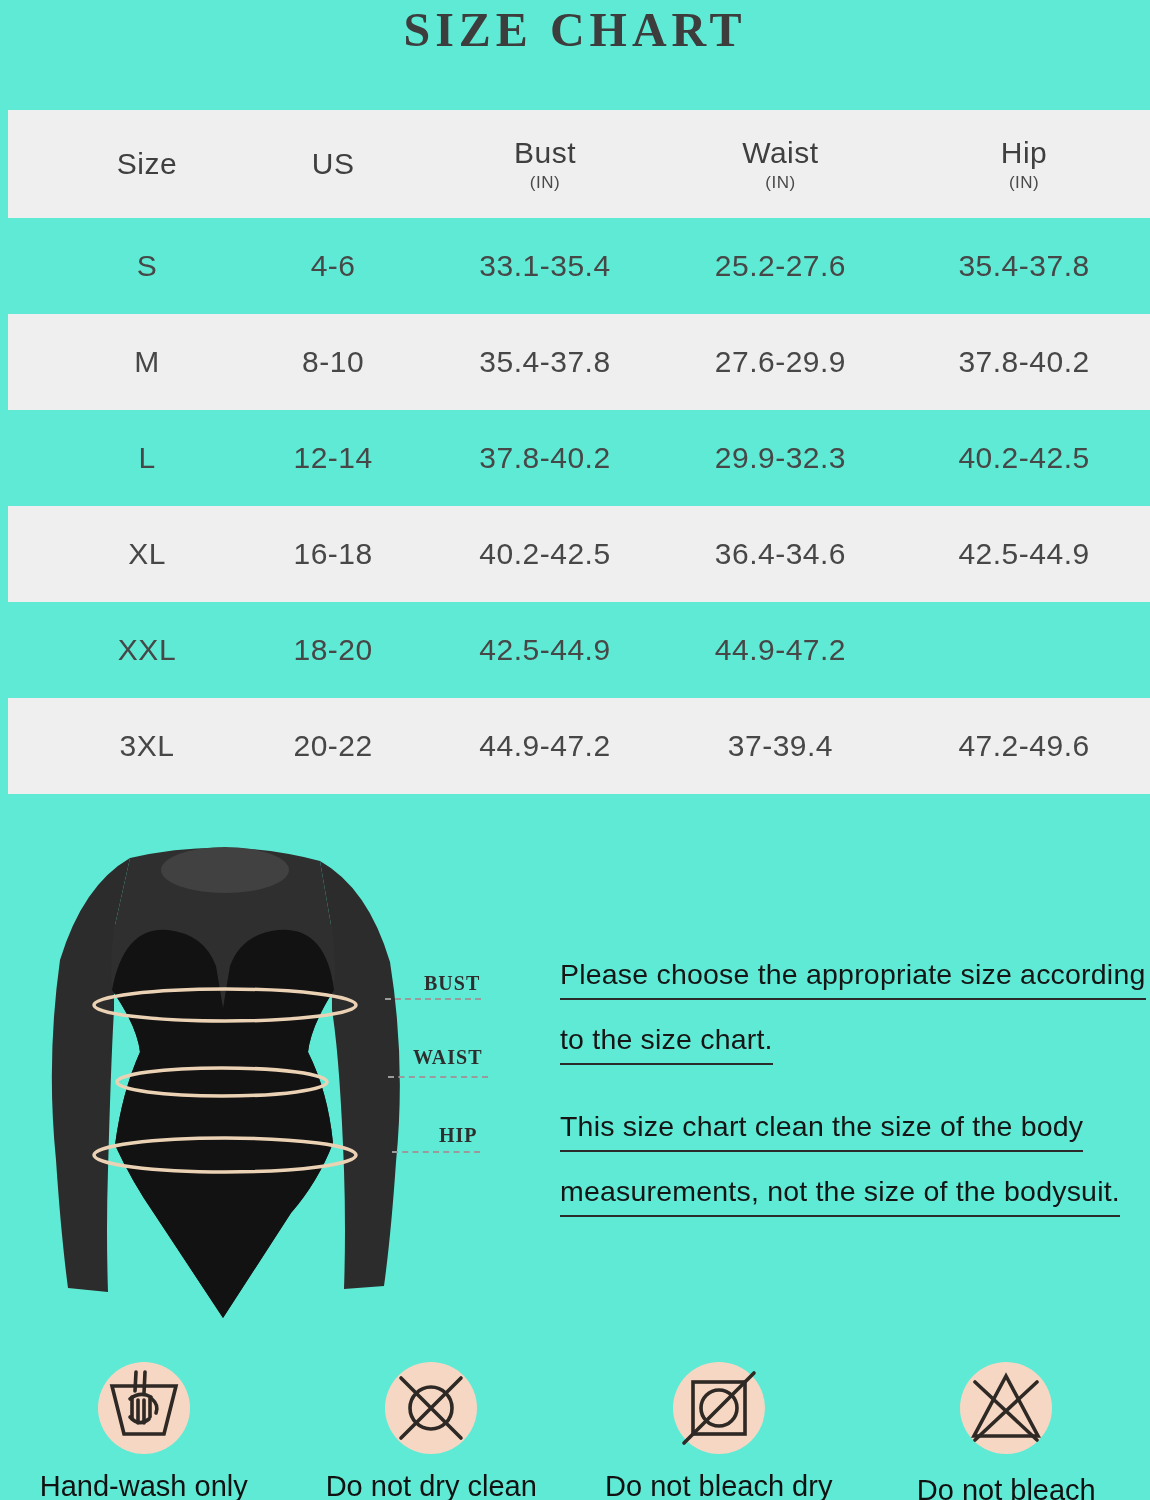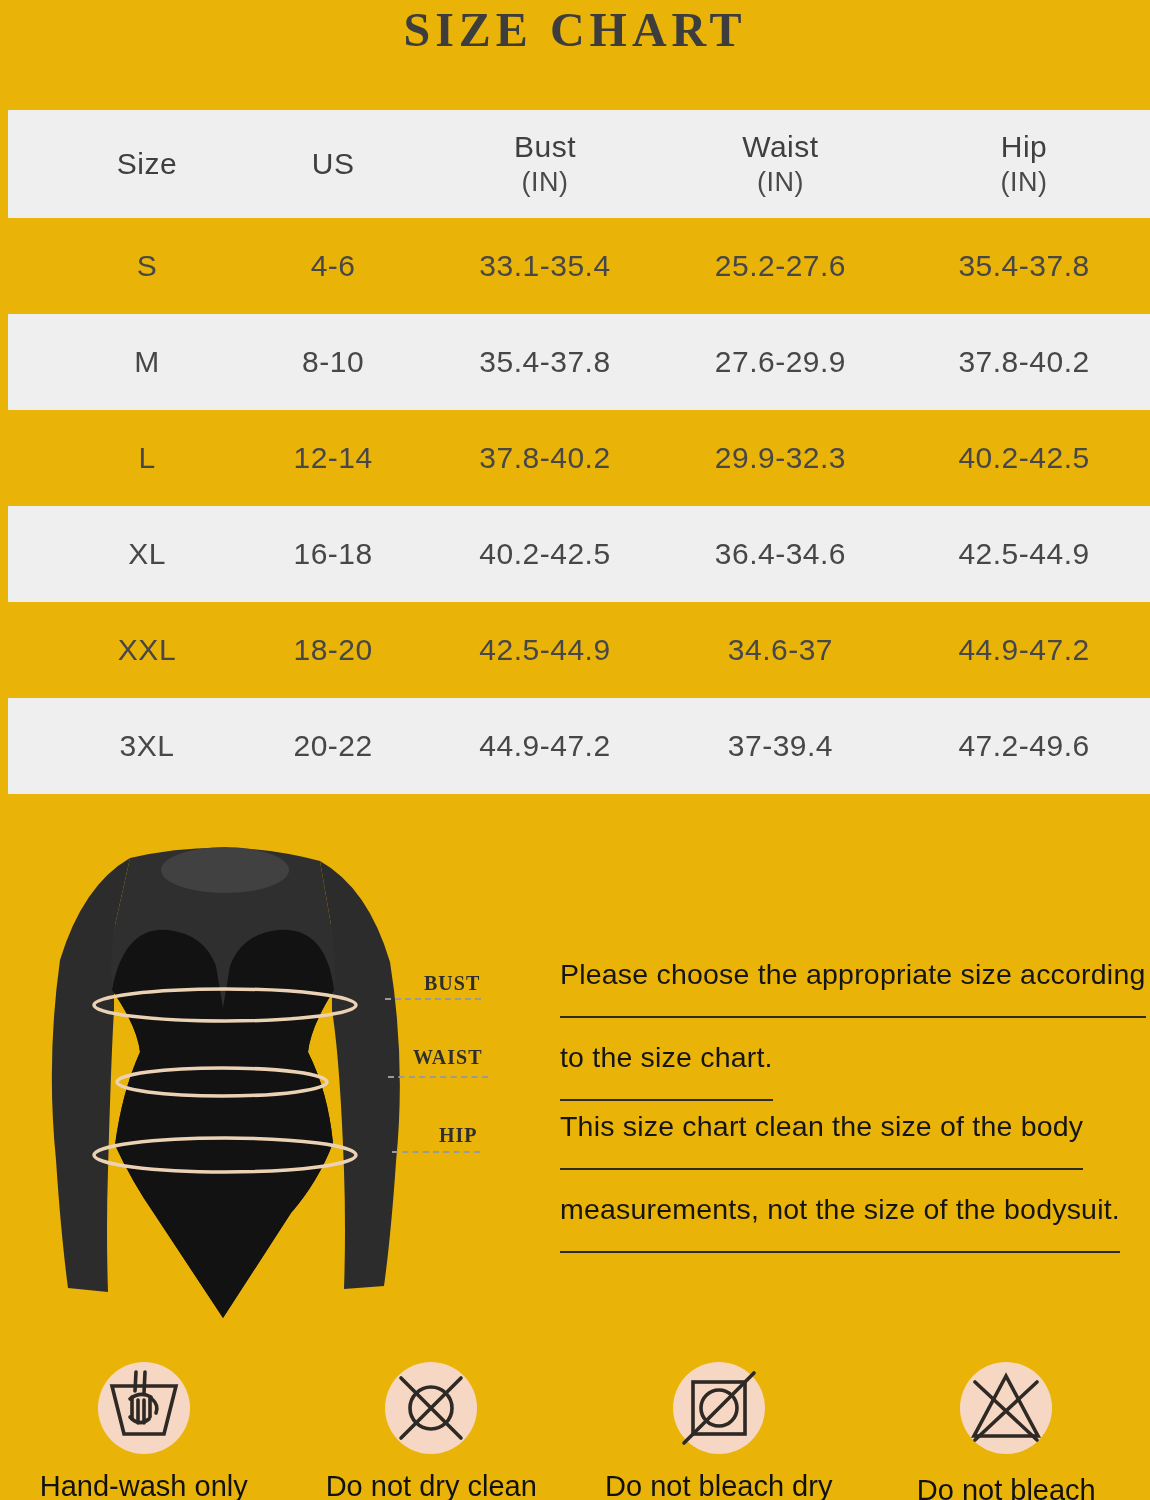--- a/index.html
+++ b/index.html
@@ -1,19 +1,19 @@
 <!DOCTYPE html>
 <html><head>
 <meta charset="utf-8">
 <style>
   * { margin:0; padding:0; box-sizing:border-box; }
   html,body { background:#ffffff; }
   .page {
     position:relative; width:1150px; height:1500px;
-    background:#eab308; overflow:hidden;
+    background:#5eead4; overflow:hidden;
     font-family:"Liberation Sans", sans-serif; color:#333;
   }
 
   
   .title {
     position:absolute; top:2px; left:0; width:100%;
     text-align:center;
     font-family:"Liberation Serif", serif;
     font-weight:bold; font-size:48px; letter-spacing:5px;
     color:#3d3d3d;
@@ -23,42 +23,42 @@
   .size-table { position:absolute; left:8px; top:110px; width:1142px; }
   .trow {
     display:grid;
     grid-template-columns:16.8% 17.2% 21.5% 21.5% 23%;
     align-items:center; height:96px;padding-left:47px;
   }
   .trow.thead { height:108px; }
   .trow:nth-child(odd) { background:#efefef; }
   .tcell { text-align:center; font-size:30px; color:#474747; letter-spacing:0.5px; }
   .hlabel { font-size:30px; color:#3f3f3f; }
-  .hunit  { font-size:27px; color:#4a4a4a; margin-top:3px; }
+  .hunit  { font-size:17px; color:#4a4a4a; margin-top:3px; }
 
   
   .figure-svg { position:absolute; left:28px; top:830px; }
 
   .measure-label {
     position:absolute;
     font-family:"Liberation Serif", serif; font-weight:bold;
     font-size:20px; letter-spacing:1px; color:#2e2e2e;
   }
   .measure-dash {
     position:absolute; height:0;
     border-top:2px dashed #9a9a9a;
   }
 
   
   .notes { position:absolute; left:560px; width:588px; }
   .note-line {
     display:inline-block;
     font-size:28.5px; color:#151515; letter-spacing:0.2px;
     border-bottom:2px solid #2b2b2b;
-    padding-bottom:25px; margin-bottom:23px;
+    padding-bottom:7px; margin-bottom:23px;
     white-space:nowrap;
   }
 
   
   .care-row {
     position:absolute; left:0; top:1362px; width:1150px;
     display:grid; grid-template-columns:repeat(4, 1fr);
   }
   .care-item { display:flex; flex-direction:column; align-items:center; }
   .care-circle {
@@ -123,21 +123,20 @@
       <div class="tcell">XL</div>
       <div class="tcell">16-18</div>
       <div class="tcell">40.2-42.5</div>
       <div class="tcell">36.4-34.6</div>
       <div class="tcell">42.5-44.9</div>
     </div>
     <div class="trow">
       <div class="tcell">XXL</div>
       <div class="tcell">18-20</div>
       <div class="tcell">42.5-44.9</div>
-      <div class="tcell">34.6-37</div>
       <div class="tcell">44.9-47.2</div>
     </div>
     <div class="trow">
       <div class="tcell">3XL</div>
       <div class="tcell">20-22</div>
       <div class="tcell">44.9-47.2</div>
       <div class="tcell">37-39.4</div>
       <div class="tcell">47.2-49.6</div>
     </div>
   </div>

